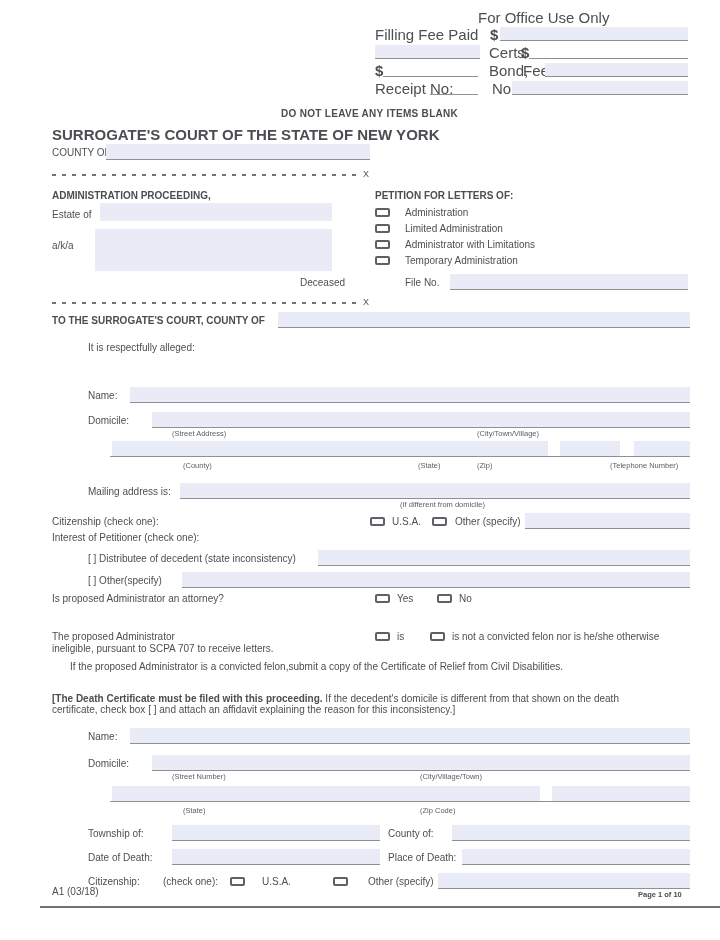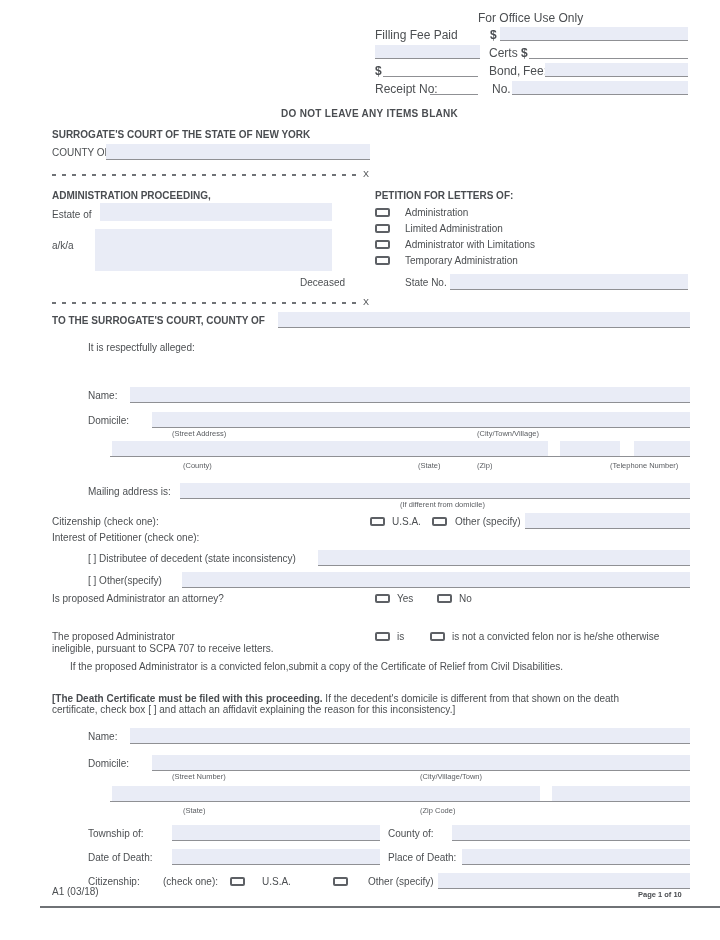--- a/index.html
+++ b/index.html
@@ -3,21 +3,21 @@
 <meta charset="utf-8">
 <style>
   * { margin:0; padding:0; box-sizing:border-box; }
   html,body { background:#ffffff; }
   .page {
     position:relative; width:720px; height:940px; background:#ffffff;
     font-family:"Liberation Sans", sans-serif; color:#4c4f52; overflow:hidden;
   }
   .lbl { position:absolute; font-size:10px; white-space:nowrap; line-height:12px; }
   .b   { font-weight:bold; color:#4a4d51; }
-  .sm  { font-size:12px; }
+  .sm  { font-size:15px; }
   .cap { position:absolute; font-size:7.5px; color:#5a5d61; white-space:nowrap; }
   .fld { position:absolute; background:#e9ecf6; border-bottom:1px solid #8f9094; height:16px; }
   .fld.noline { border-bottom:none; }
   .line { position:absolute; border-bottom:1px solid #8f9094; height:1px; }
   .box {
     position:absolute; width:15px; height:9px; border:2px solid #5d6065;
     border-radius:2px; background:#fdfdfd;
   }
   .dash { position:absolute; height:2px;
     background-image:repeating-linear-gradient(90deg,#6f7276 0 4px, transparent 4px 10px); }
@@ -45,21 +45,21 @@
   <span class="lbl sm" style="left:523px;top:65px">Fee:</span>
   <span class="fld" style="left:545px;top:63px;width:143px;height:14px"></span>
 
   <span class="lbl sm" style="left:375px;top:83px">Receipt No:</span>
   <span class="line" style="left:430px;top:94px;width:48px"></span>
   <span class="lbl sm" style="left:492px;top:83px">No.</span>
   <span class="fld" style="left:512px;top:81px;width:176px;height:14px"></span>
 
   <span class="lbl b" style="left:281px;top:108px;letter-spacing:.3px">DO NOT LEAVE ANY ITEMS BLANK</span>
 
-  <span class="lbl b" style="left:52px;top:129px;font-size:10px">SURROGATE'S COURT OF THE STATE OF NEW YORK</span>
+  <span class="lbl b" style="left:52px;top:129px;font-size:15px">SURROGATE'S COURT OF THE STATE OF NEW YORK</span>
   <span class="lbl" style="left:52px;top:147px">COUNTY OF</span>
   <span class="fld" style="left:106px;top:144px;width:264px"></span>
 
   <div class="dash" style="left:52px;top:174px;width:306px"></div>
   <span class="lbl" style="left:363px;top:168px;font-size:9px">X</span>
 
   <span class="lbl b" style="left:52px;top:190px">ADMINISTRATION PROCEEDING,</span>
   <span class="lbl" style="left:52px;top:209px">Estate of</span>
   <span class="fld noline" style="left:100px;top:203px;width:232px;height:18px"></span>
   <span class="lbl" style="left:52px;top:240px">a/k/a</span>
@@ -70,21 +70,21 @@
 
   <span class="box" style="left:375px;top:208px"></span>
   <span class="lbl" style="left:405px;top:207px">Administration</span>
   <span class="box" style="left:375px;top:224px"></span>
   <span class="lbl" style="left:405px;top:223px">Limited Administration</span>
   <span class="box" style="left:375px;top:240px"></span>
   <span class="lbl" style="left:405px;top:239px">Administrator with Limitations</span>
   <span class="box" style="left:375px;top:256px"></span>
   <span class="lbl" style="left:405px;top:255px">Temporary Administration</span>
 
-  <span class="lbl" style="left:405px;top:277px">State No.</span>
+  <span class="lbl" style="left:405px;top:277px">File No.</span>
   <span class="fld" style="left:450px;top:274px;width:238px"></span>
 
   <div class="dash" style="left:52px;top:302px;width:306px"></div>
   <span class="lbl" style="left:363px;top:296px;font-size:9px">X</span>
 
   <span class="lbl b" style="left:52px;top:315px">TO THE SURROGATE'S COURT, COUNTY OF</span>
   <span class="fld" style="left:278px;top:312px;width:412px"></span>
 
   <span class="lbl" style="left:88px;top:342px">It is respectfully alleged:</span>
 

